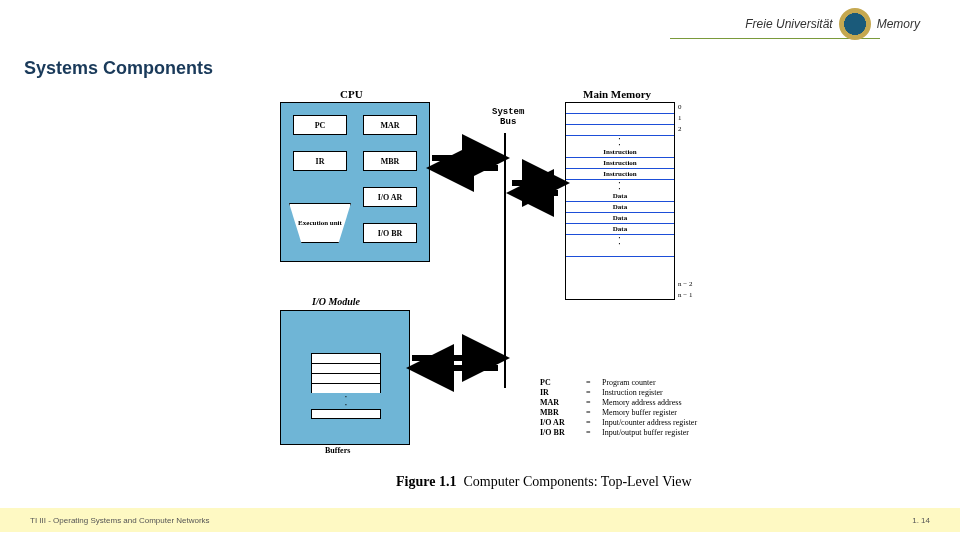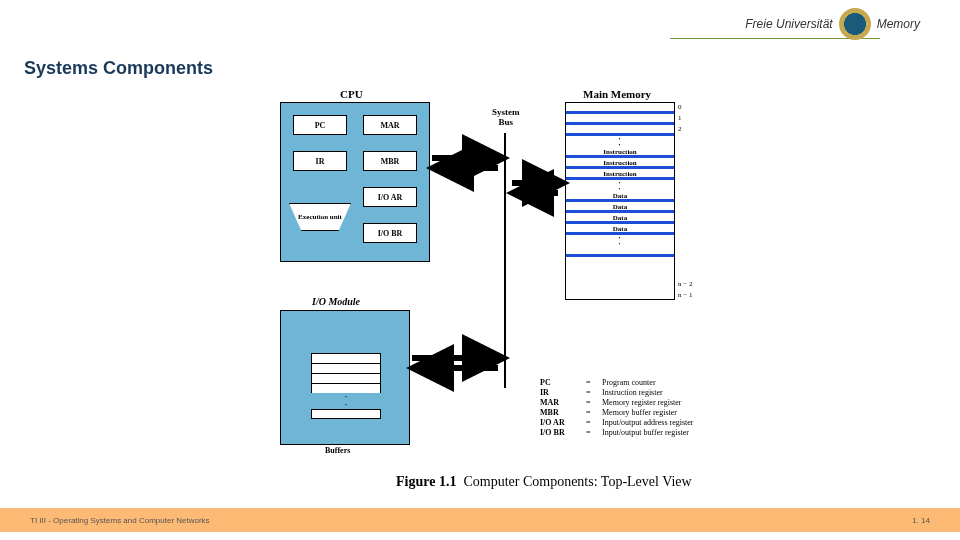--- a/index.html
+++ b/index.html
@@ -20,47 +20,47 @@
   
   .cpu-label { position: absolute; top: 0; left: 60px; }
   .cpu-box { position: absolute; top: 14px; left: 0; width: 150px; height: 160px; background: #6fb5d6; border: 1.5px solid #000; }
   .reg { position: absolute; width: 54px; height: 20px; background: #fff; border: 1.5px solid #000; font-size: 8px; font-weight: bold; font-family: Georgia, serif; display: flex; align-items: center; justify-content: center; }
   .reg.pc { top: 12px; left: 12px; }
   .reg.mar { top: 12px; left: 82px; }
   .reg.ir { top: 48px; left: 12px; }
   .reg.mbr { top: 48px; left: 82px; }
   .reg.ioar { top: 84px; left: 82px; }
   .reg.iobr { top: 120px; left: 82px; }
-  .exec { position: absolute; top: 100px; left: 8px; width: 62px; height: 28px; background: #fff; border: 1.5px solid #000; font-size: 7px; font-weight: bold; font-family: Georgia, serif; display: flex; align-items: center; justify-content: center; text-align: center; clip-path: polygon(0 0, 100% 0, 80% 100%, 20% 100%); }
+  .exec { position: absolute; top: 100px; left: 8px; width: 62px; height: 40px; background: #fff; border: 1.5px solid #000; font-size: 7px; font-weight: bold; font-family: Georgia, serif; display: flex; align-items: center; justify-content: center; text-align: center; clip-path: polygon(0 0, 100% 0, 80% 100%, 20% 100%); }
   
   .mm-label { position: absolute; top: 0; left: 303px; text-align: center; }
   .mm-box { position: absolute; top: 14px; left: 285px; width: 110px; height: 198px; background: #fff; border: 1.5px solid #000; }
-  .mm-cell { height: 11px; border-bottom: 3px solid #1d4ed8; font-size: 7px; font-weight: bold; font-family: Georgia, serif; text-align: center; line-height: 11px; }
+  .mm-cell { height: 11px; border-bottom: 1px solid #1d4ed8; font-size: 7px; font-weight: bold; font-family: Georgia, serif; text-align: center; line-height: 11px; }
   .mm-dots { height: 11px; text-align: center; font-size: 10px; line-height: 6px; letter-spacing: 1px; }
   .mm-addr { position: absolute; left: 398px; font-size: 7px; font-family: Georgia, serif; }
   
   .io-label { position: absolute; top: 208px; left: 32px; font-size: 10px; font-style: italic; }
   .io-box { position: absolute; top: 222px; left: 0; width: 130px; height: 135px; background: #6fb5d6; border: 1.5px solid #000; }
   .io-stack { position: absolute; top: 42px; left: 30px; width: 70px; }
   .io-slot { height: 10px; background: #fff; border: 1px solid #000; border-bottom: none; }
   .io-slot:last-child { border-bottom: 1px solid #000; }
   .io-dots { text-align: center; font-size: 10px; line-height: 8px; }
   .buffers-label { position: absolute; top: 358px; left: 45px; font-size: 8px; font-weight: bold; font-family: Georgia, serif; text-align: center; }
   
-  .sysbus-label { position: absolute; top: 20px; left: 212px; font-size: 9px; font-weight: bold; font-family: Liberation Serif, serif; text-align: center; line-height: 1.1; }
+  .sysbus-label { position: absolute; top: 20px; left: 212px; font-size: 9px; font-weight: bold; font-family: Liberation Mono, monospace; text-align: center; line-height: 1.1; }
   
   .legend { position: absolute; top: 290px; left: 260px; font-size: 8px; font-family: Georgia, serif; }
   .legend-row { display: flex; gap: 6px; line-height: 1.25; }
   .legend-abbr { width: 40px; font-weight: bold; }
   .legend-eq { width: 10px; }
   
   .caption { position: absolute; top: 386px; left: 116px; font-size: 14px; font-family: Georgia, serif; }
   .caption b { font-weight: bold; }
   
-  .footer { position: absolute; bottom: 8px; left: 0; width: 100%; height: 24px; background: #fdba74; display: flex; align-items: center; justify-content: space-between; padding: 0 30px; font-size: 8px; color: #555; gap: 24px; }
+  .footer { position: absolute; bottom: 8px; left: 0; width: 100%; height: 24px; background: #fef9c3; display: flex; align-items: center; justify-content: space-between; padding: 0 30px; font-size: 8px; color: #555; gap: 24px; }
   
   svg.arrow { position: absolute; overflow: visible; }
 </style>
 </head>
 <body>
 
 <div class="header-rule"></div>
 <div class="logo-area">
   <span class="logo-text">
     <span class="freie">Freie</span>
@@ -150,31 +150,31 @@
         <div>Program counter</div>
       </div>
     <div class="legend-row">
         <div class="legend-abbr">IR</div>
         <div class="legend-eq">=</div>
         <div>Instruction register</div>
       </div>
     <div class="legend-row">
         <div class="legend-abbr">MAR</div>
         <div class="legend-eq">=</div>
-        <div>Memory register register</div>
+        <div>Memory address address</div>
       </div>
     <div class="legend-row">
         <div class="legend-abbr">MBR</div>
         <div class="legend-eq">=</div>
         <div>Memory buffer register</div>
       </div>
     <div class="legend-row">
         <div class="legend-abbr">I/O AR</div>
         <div class="legend-eq">=</div>
-        <div>Input/output address register</div>
+        <div>Input/counter address register</div>
       </div>
     <div class="legend-row">
         <div class="legend-abbr">I/O BR</div>
         <div class="legend-eq">=</div>
         <div>Input/output buffer register</div>
       </div>
   </div>
 
   <div class="caption">
     <b>Figure 1.1</b>&nbsp;&nbsp;<span>Computer Components: Top-Level View</span>

